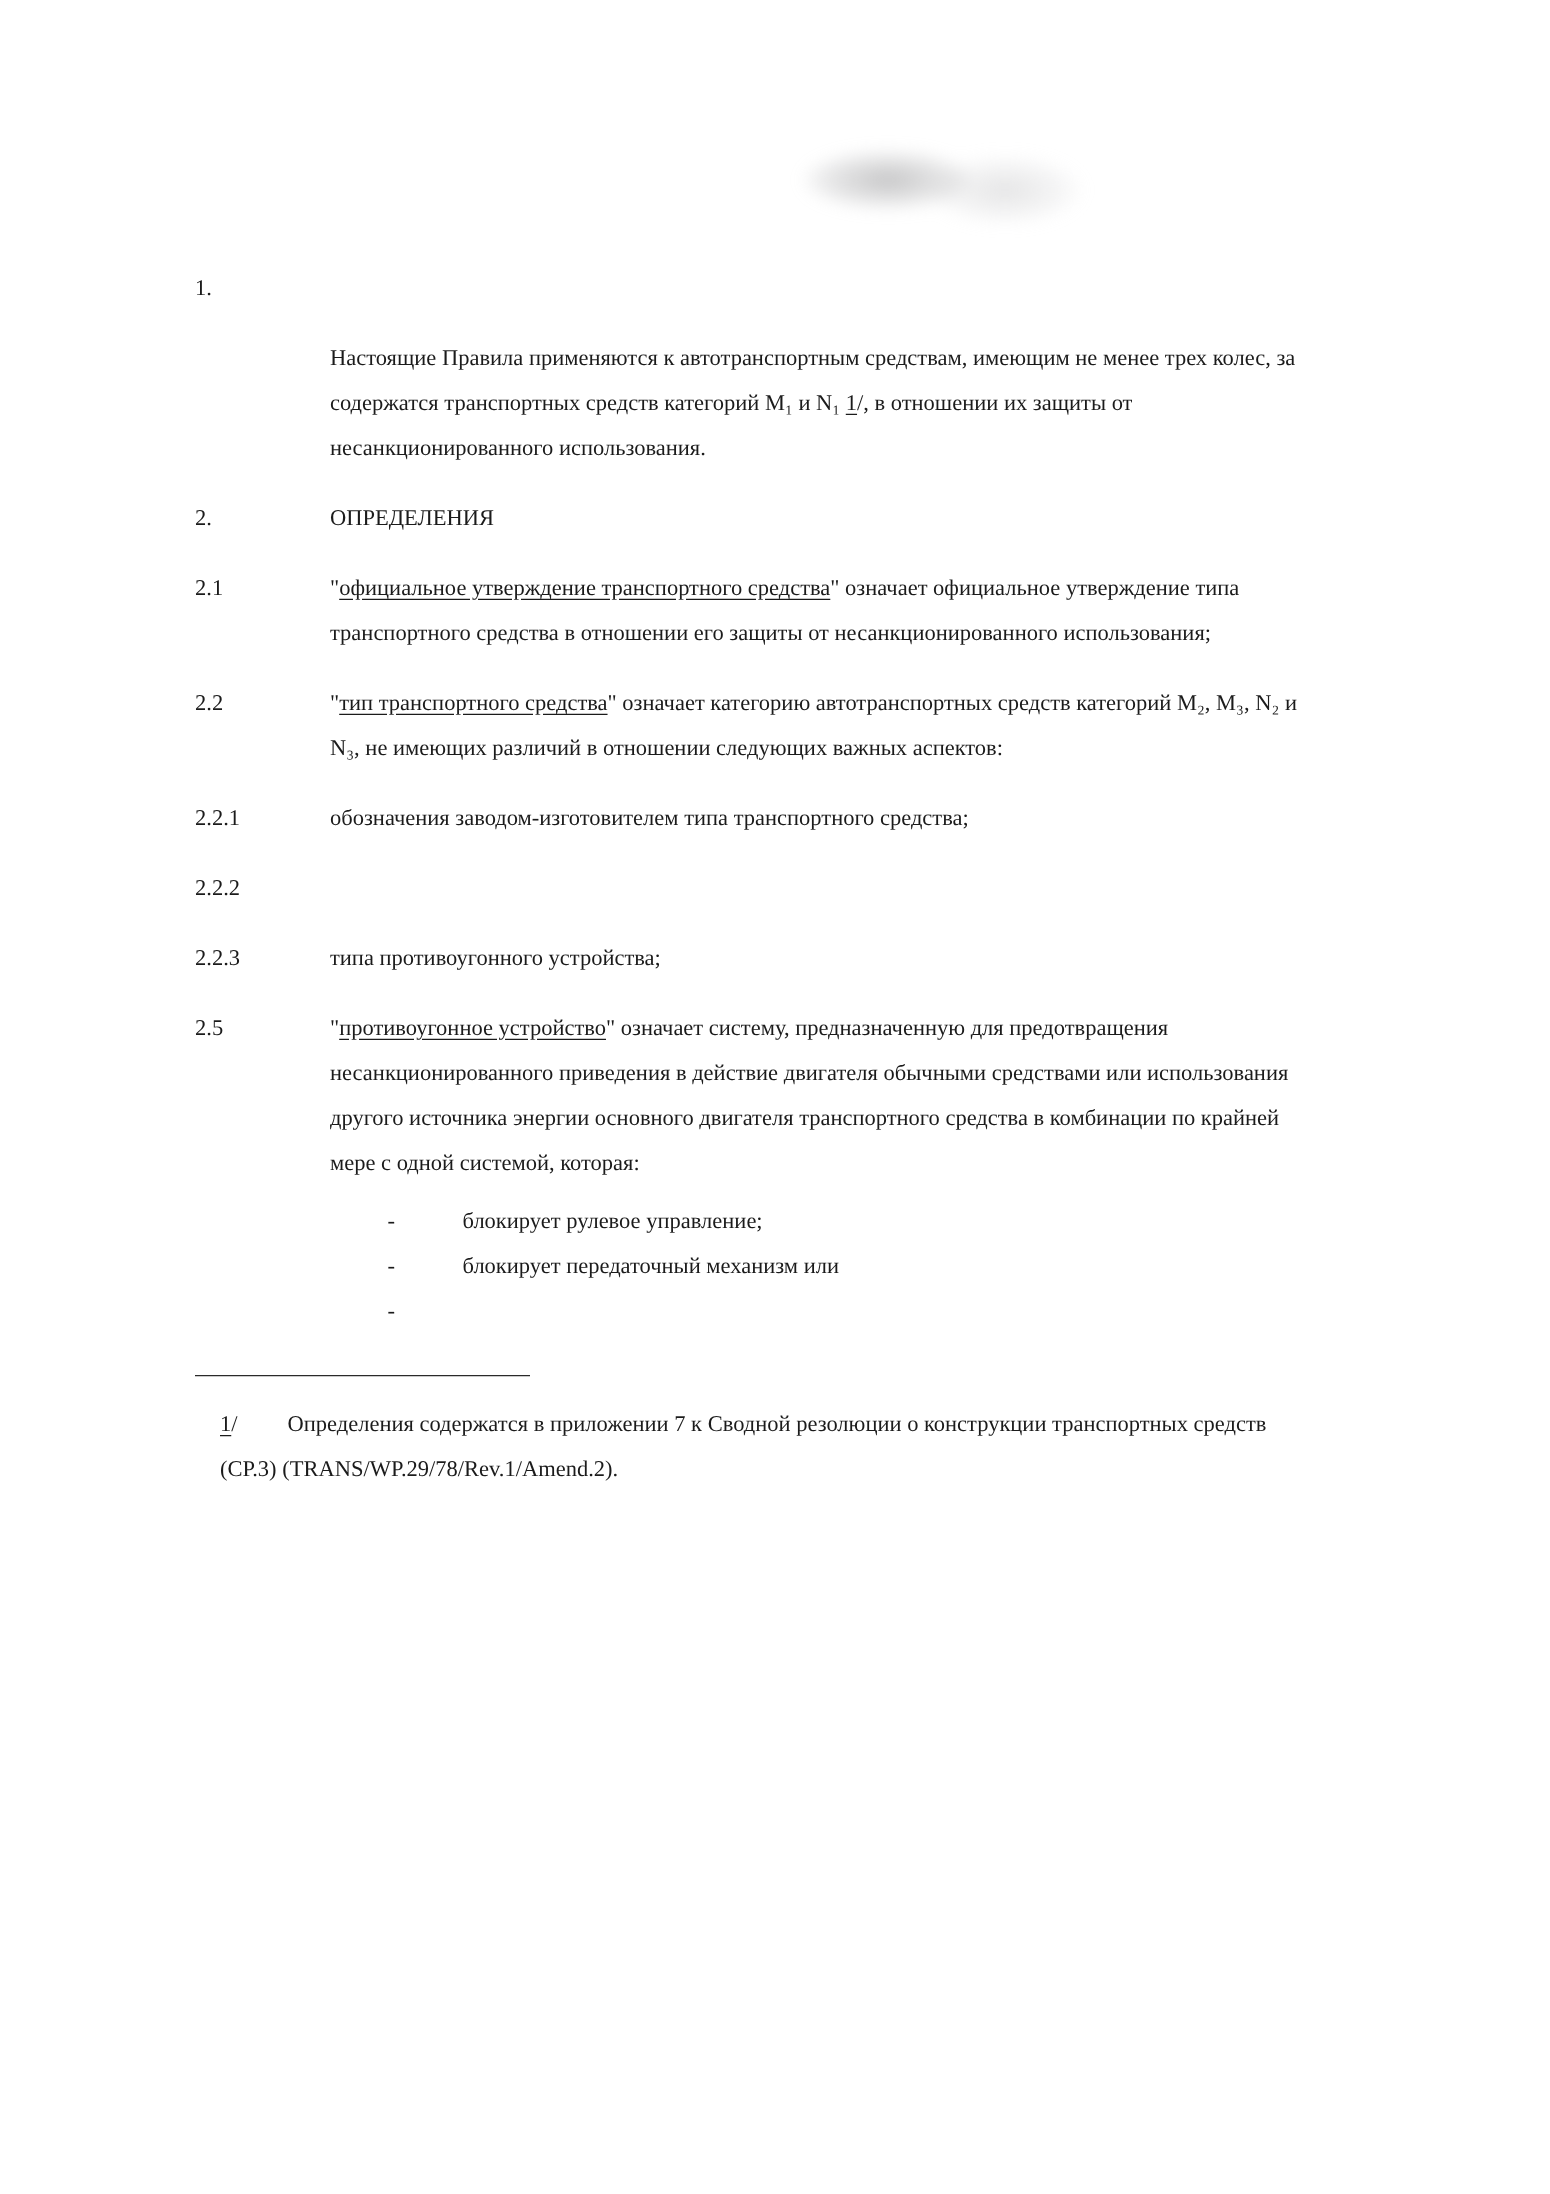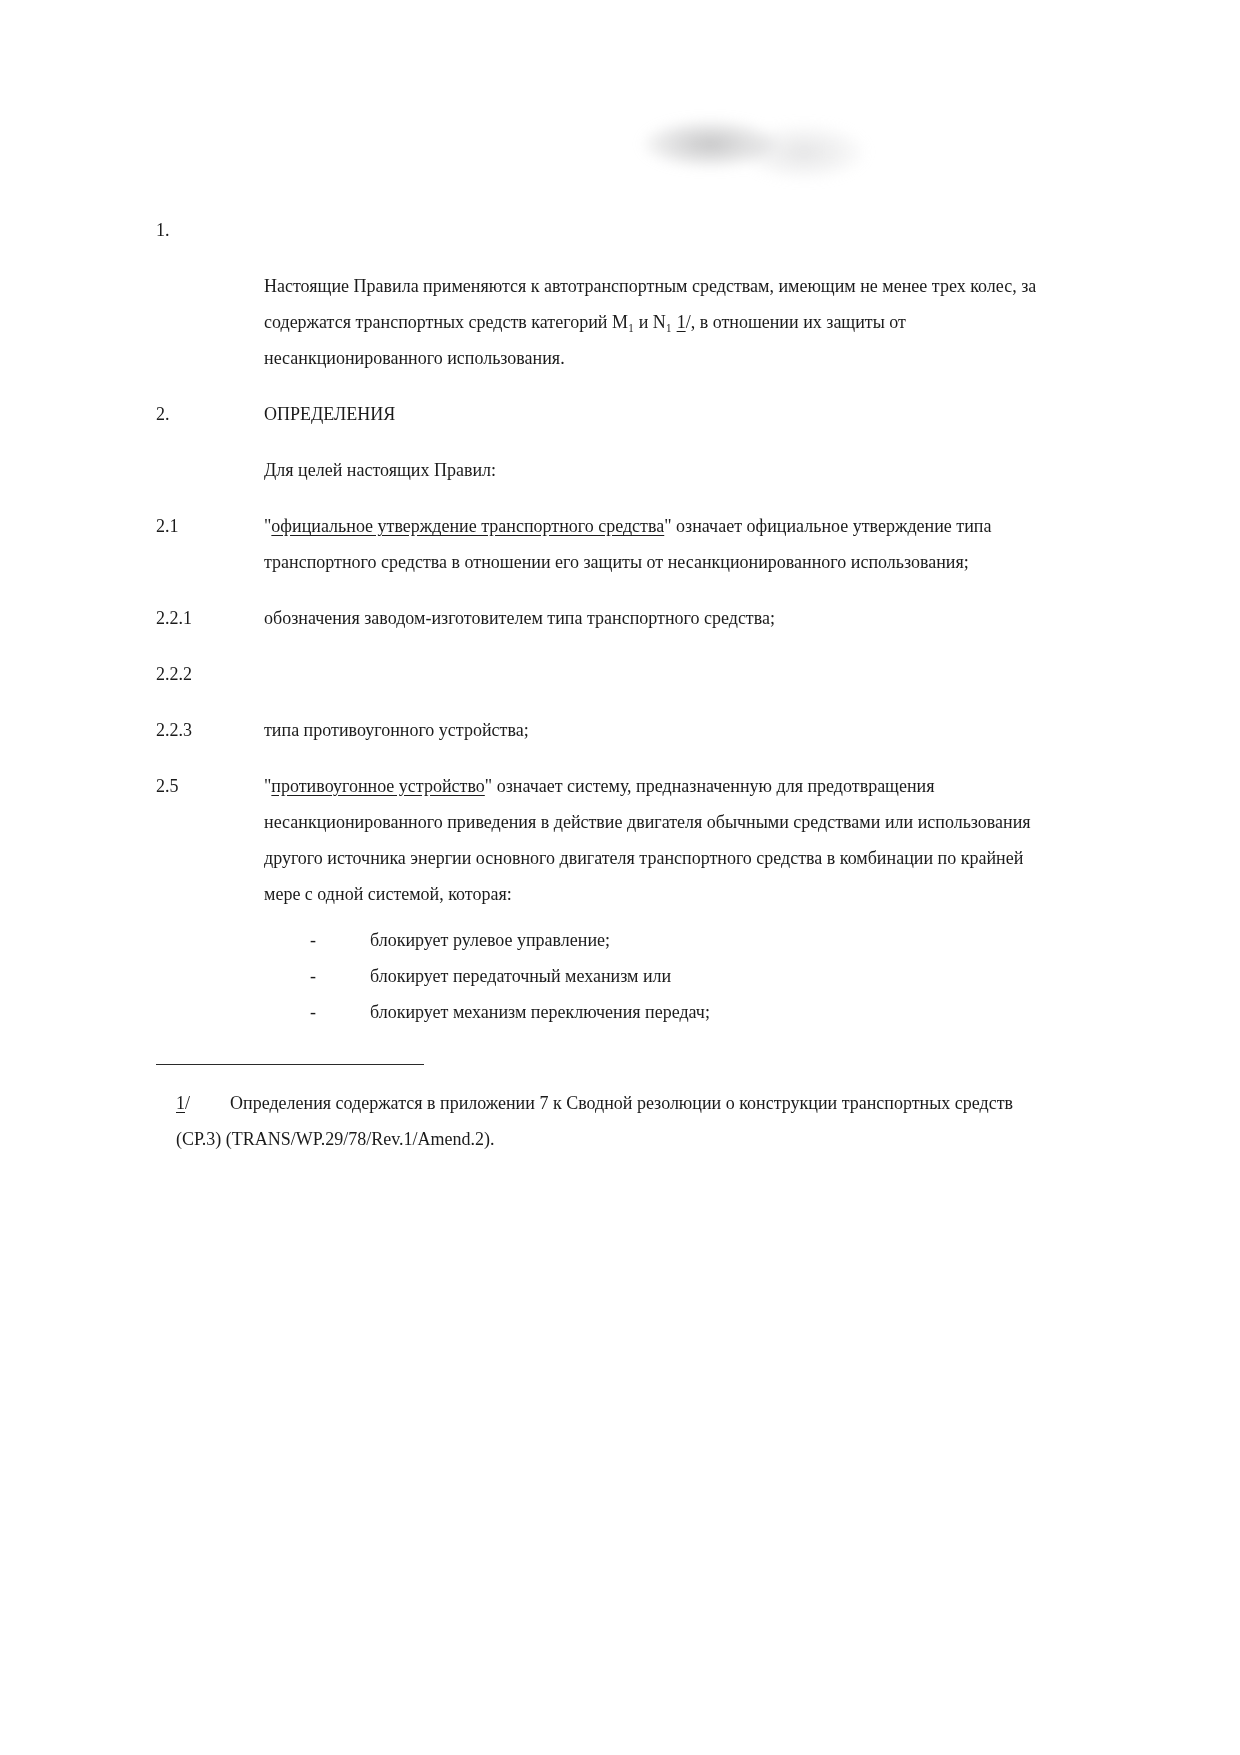--- a/index.html
+++ b/index.html
@@ -74,30 +74,30 @@
   <div class="row">
     <div class="num"></div>
     <div class="txt"><span>Настоящие Правила применяются к автотранспортным средствам, имеющим не менее трех колес, за содержатся транспортных средств категорий M₁ и N₁ </span><span class="u">1</span><span>/, в отношении их защиты от несанкционированного использования.</span></div>
   </div>
 
   <div class="row">
     <div class="num">2.</div>
     <div class="txt">ОПРЕДЕЛЕНИЯ</div>
   </div>
 
-  <div class="row">
-    <div class="num"></div>
-    <div class="txt">Для целей настоящих Правил:</div>
-  </div>
 
   <div class="row">
     <div class="num">2.1</div>
     <div class="txt"><span>"</span><span class="u">официальное утверждение транспортного средства</span><span>" означает официальное утверждение типа транспортного средства в отношении его защиты от несанкционированного использования;</span></div>
   </div>
 
+  <div class="row">
+    <div class="num">2.2</div>
+    <div class="txt"><span>"</span><span class="u">тип транспортного средства</span><span>" означает категорию автотранспортных средств категорий M₂, M₃, N₂ и N₃, не имеющих различий в отношении следующих важных аспектов:</span></div>
+  </div>
 
   <div class="row">
     <div class="num">2.2.1</div>
     <div class="txt">обозначения заводом-изготовителем типа транспортного средства;</div>
   </div>
 
   <div class="row">
     <div class="num">2.2.2</div>
   </div>
 
@@ -117,21 +117,20 @@
       <div class="brow">
         <span>-</span>
         <span>блокирует рулевое управление;</span>
       </div>
       <div class="brow">
         <span>-</span>
         <span>блокирует передаточный механизм или</span>
       </div>
       <div class="brow">
         <span>-</span>
-        <span>блокирует механизм переключения передач;</span>
       </div>
     </div>
   </div>
 
   <hr class="footnote-sep">
 
   <div class="footnote"><span class="u">1</span><span>/</span><span class="fngap"></span><span>Определения содержатся в приложении 7 к Сводной резолюции о конструкции транспортных средств (СР.3) (TRANS/WP.29/78/Rev.1/Amend.2).</span></div>
 
 </div>
 

